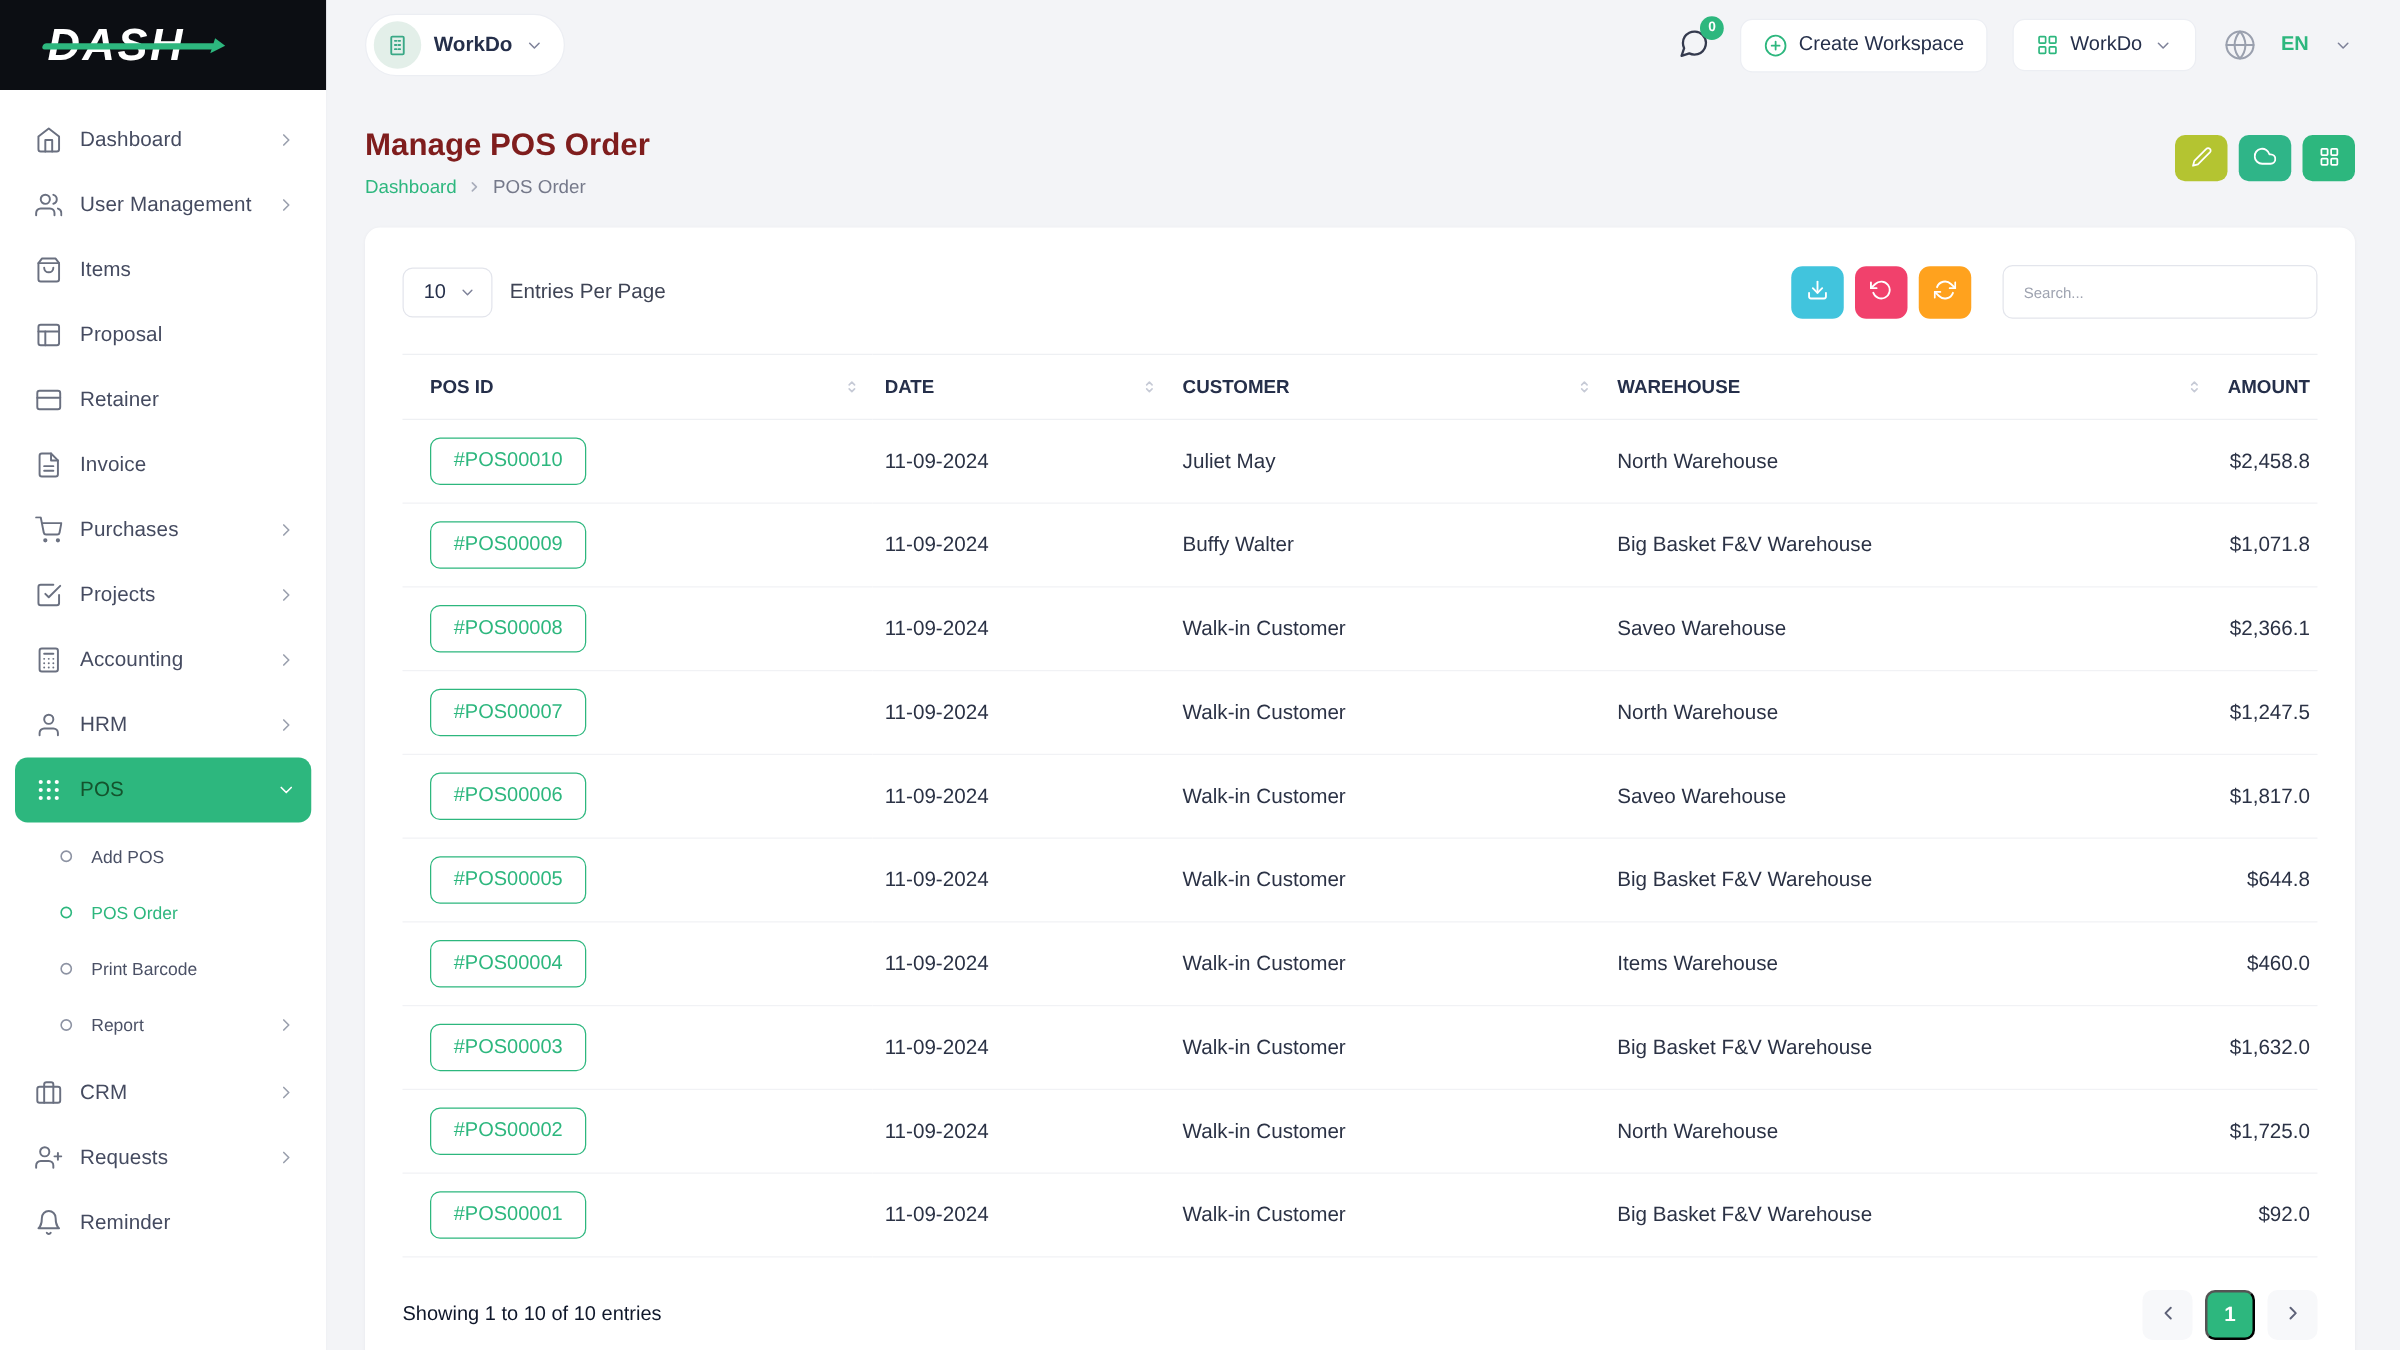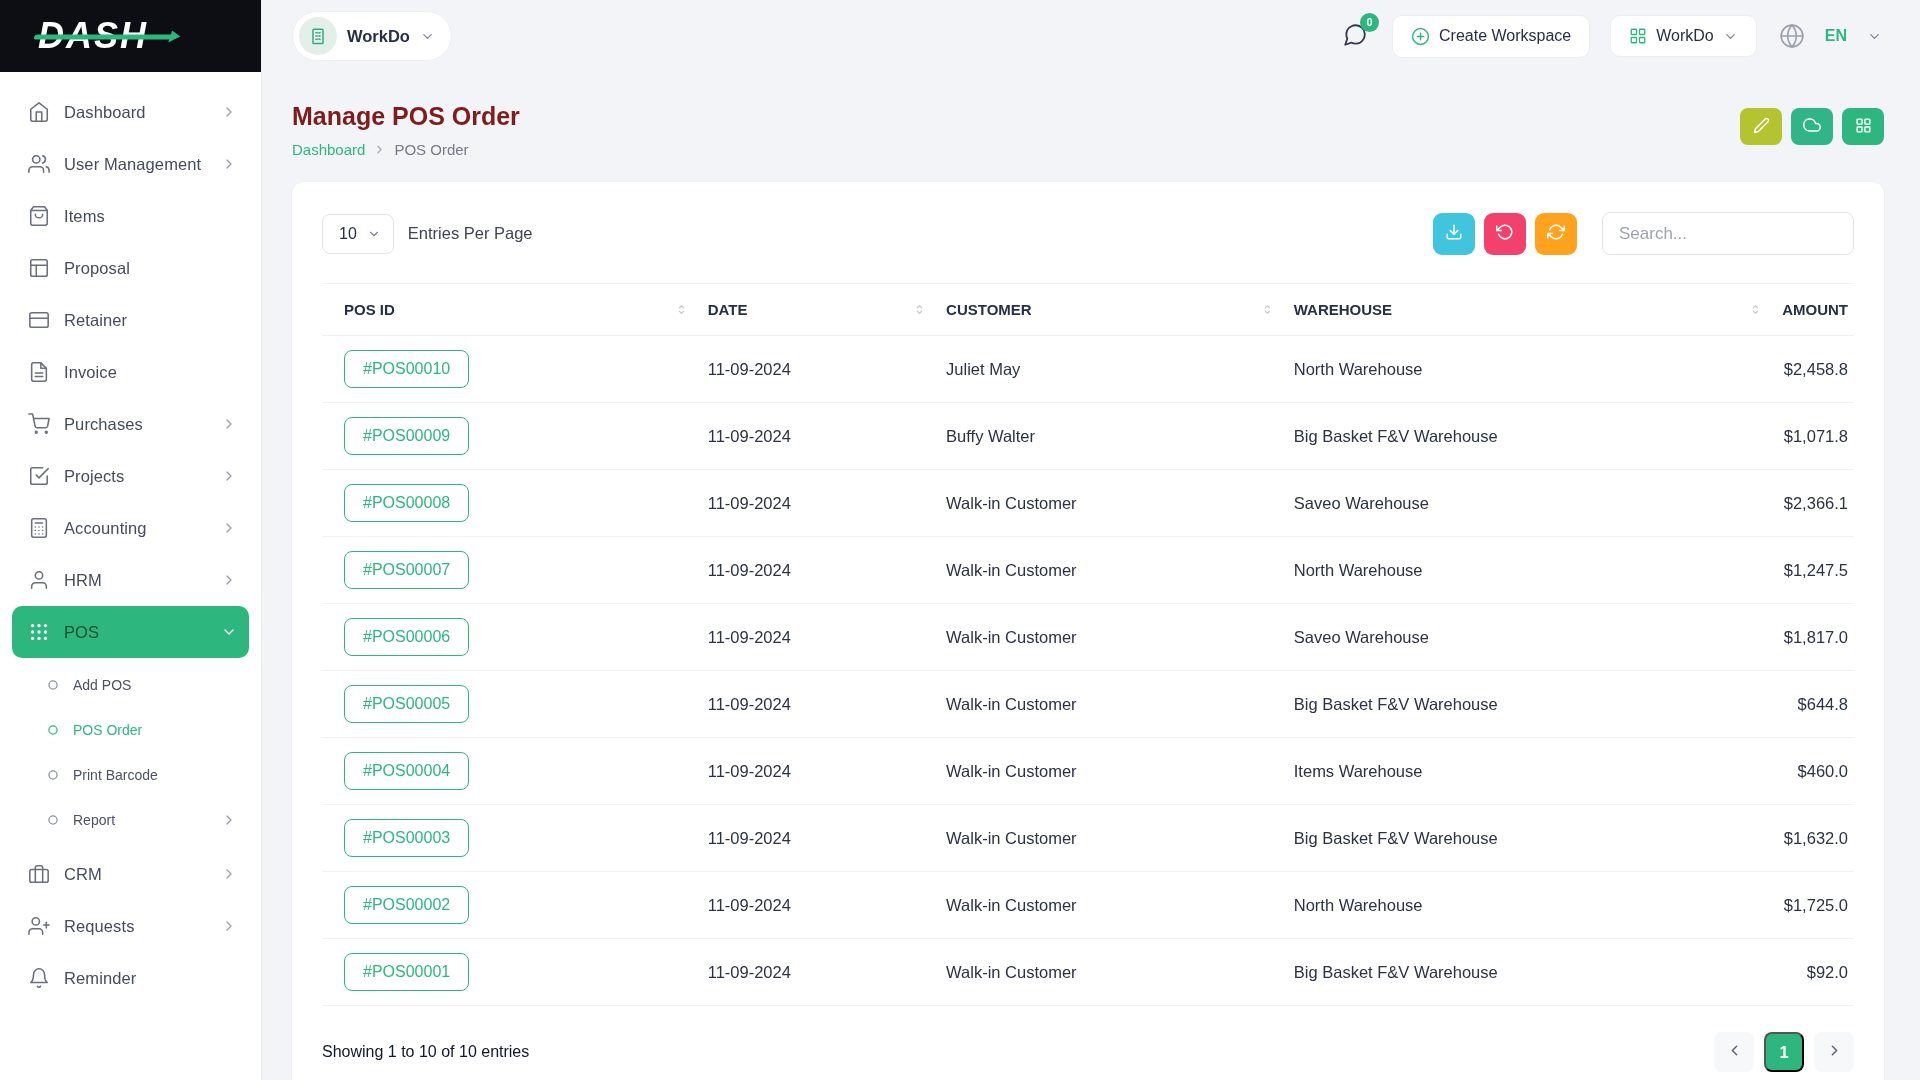--- a/index.html
+++ b/index.html
@@ -76,21 +76,21 @@
   .card{background:#fff;border-radius:12px;margin-top:24px;padding:30px 30px 26px;box-shadow:0 1px 3px rgba(30,35,60,.05);}
   .card-top{display:flex;align-items:center;justify-content:space-between;margin-bottom:28px;}
   .entries{display:flex;align-items:center;gap:14px;}
   .per-page{display:flex;align-items:center;gap:10px;background:#fff;border:1px solid #e3e5ec;border-radius:8px;padding:10px 12px 10px 16px;font-family:inherit;font-size:16px;color:#252f4a;cursor:pointer;}
   .entries-label{font-size:16.5px;color:#3f4455;}
   .tools{display:flex;align-items:center;gap:9px;}
   .tool-btn{width:42px;height:42px;border:none;border-radius:9px;display:flex;align-items:center;justify-content:center;color:#fff;cursor:pointer;}
   .tool-download{background:var(--download-button,#41c4dd);}
   .tool-undo{background:var(--undo-button,#f1416c);}
   .tool-refresh{background:var(--refresh-button,#ffa21e);}
-  .search-input{margin-left:16px;width:252px;height:43px;border:1px solid #e3e5ec;border-radius:8px;padding:0 16px;font-family:inherit;font-size:17px;color:#252f4a;outline:none;background:#fff;}
+  .search-input{margin-left:16px;width:252px;height:43px;border:1px solid #e3e5ec;border-radius:8px;padding:0 16px;font-family:inherit;font-size:12px;color:#252f4a;outline:none;background:#fff;}
   .search-input::placeholder{color:#9ea3b0;}
 
   table{width:100%;border-collapse:collapse;}
   thead th{border-top:1px solid #eef0f3;border-bottom:1px solid #eef0f3;padding:17px 10px;font-size:15px;font-weight:700;color:#252f4a;text-align:left;cursor:pointer;}
   thead th .th-flex{display:flex;align-items:center;justify-content:space-between;gap:8px;}
   thead th.right{text-align:right;}
   .sort-ic{display:flex;color:#c6cad6;flex:0 0 auto;}
   tbody td{border-bottom:1px solid #f1f2f5;padding:14px 10px;font-size:16.5px;color:#2b3245;}
   th:first-child,td:first-child{padding-left:22px;}
   th:last-child,td:last-child{padding-right:6px;}

